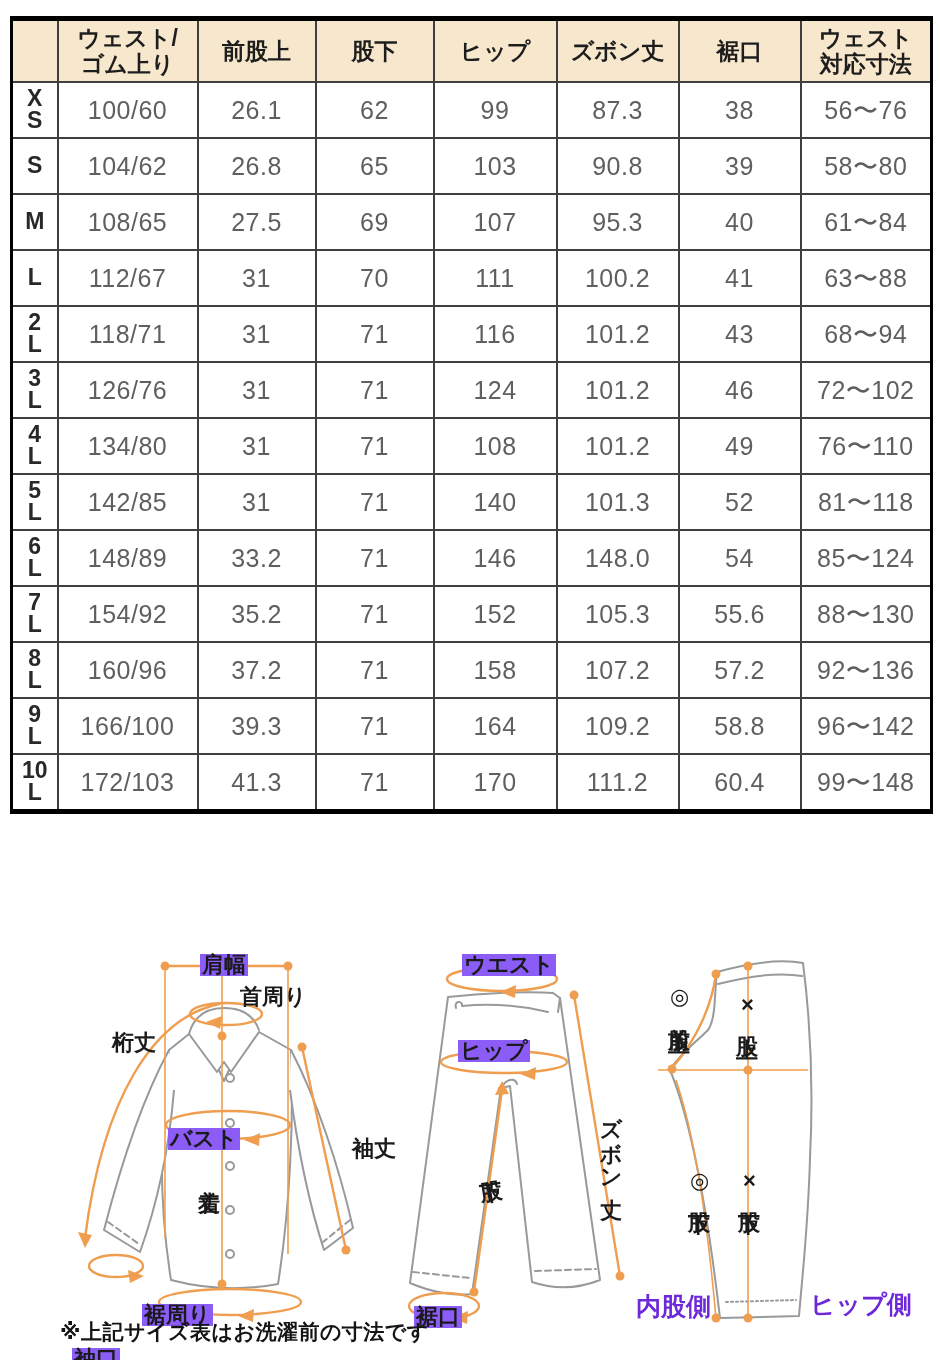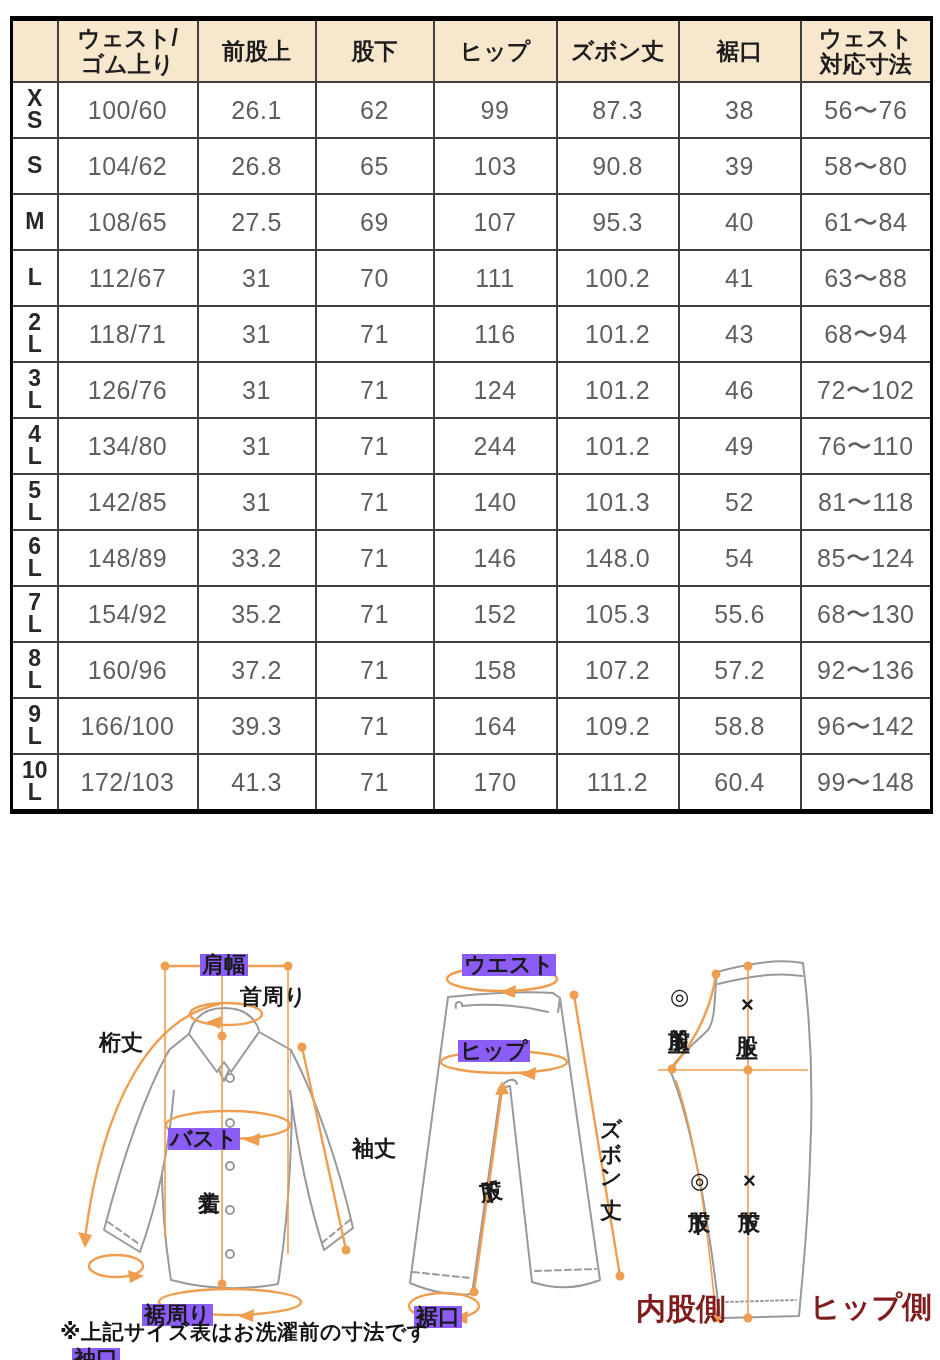--- a/index.html
+++ b/index.html
@@ -13,21 +13,21 @@
   table.size thead th{background:#f7e7cd;color:#1d1d1d;font-size:23px;font-weight:bold;
              height:60px;line-height:1.15;white-space:pre-line;}
   table.size tbody th{font-size:23px;font-weight:600;color:#282828;line-height:0.95;
              white-space:pre-line;height:54px;}
   table.size tbody td{font-size:25px;color:#5f5f5f;font-weight:normal;height:54px;letter-spacing:0.5px;}
   
   .fig{position:absolute;}
   .dlabel{position:absolute;font-weight:bold;color:#1a1a1a;font-size:22px;line-height:1;white-space:nowrap;}
   .onln{background:#8b5cf6;padding:0 2px;}
   .vlabel{writing-mode:vertical-rl;text-orientation:upright;letter-spacing:2px;}
-  .graylab{color:#7f1d1d;font-size:30px;}
+  .graylab{color:#6d28d9;font-size:25px;}
   .note{position:absolute;left:60px;top:1318px;font-size:21px;font-weight:bold;color:#141414;letter-spacing:0.5px;}
   svg .sk{stroke:#97999b;stroke-width:2;fill:none;stroke-linecap:round;stroke-linejoin:round;}
   svg .skf{stroke:#97999b;stroke-width:2;fill:#fff;stroke-linejoin:round;}
   svg .dash{stroke-dasharray:6 4;}
   svg .dot3{stroke-dasharray:2 3;}
   svg .or{stroke:#ef9e4f;stroke-width:2.4;fill:none;stroke-linecap:round;}
   svg .orthin{stroke:#ef9e4f;stroke-width:1.6;fill:none;}
   svg .odot{fill:#ef9e4f;stroke:none;}
 </style>
 </head>
@@ -123,21 +123,21 @@
           <td>101.2</td>
           <td>46</td>
           <td>72〜102</td>
         </tr>
         <tr>
           <th>4
 L</th>
           <td>134/80</td>
           <td>31</td>
           <td>71</td>
-          <td>244</td>
+          <td>108</td>
           <td>101.2</td>
           <td>49</td>
           <td>76〜110</td>
         </tr>
         <tr>
           <th>5
 L</th>
           <td>142/85</td>
           <td>31</td>
           <td>71</td>
@@ -159,21 +159,21 @@
         </tr>
         <tr>
           <th>7
 L</th>
           <td>154/92</td>
           <td>35.2</td>
           <td>71</td>
           <td>152</td>
           <td>105.3</td>
           <td>55.6</td>
-          <td>68〜130</td>
+          <td>88〜130</td>
         </tr>
         <tr>
           <th>8
 L</th>
           <td>160/96</td>
           <td>37.2</td>
           <td>71</td>
           <td>158</td>
           <td>107.2</td>
           <td>57.2</td>
@@ -278,21 +278,21 @@
     <circle class="odot" cx="98" cy="132" r="4.5"></circle>
     <path class="orthin" d="M98,26 V380"></path>
     <circle class="odot" cx="98" cy="28" r="4.5"></circle>
       <circle class="odot" cx="98" cy="380" r="4.5"></circle>
     <path class="orthin" d="M26,142 C44,196 56,270 66,380"></path>
     <circle class="odot" cx="66" cy="380" r="4.5"></circle>
   </svg>
 
   <div class="dlabel onln" style="left:200px;top:954px">肩幅</div>
   <div class="dlabel" style="left:240px;top:986px">首周り</div>
-  <div class="dlabel" style="left:99px;top:1032px">桁丈</div>
+  <div class="dlabel" style="left:112px;top:1032px">桁丈</div>
   <div class="dlabel onln" style="left:168px;top:1128px">バスト</div>
   <div class="dlabel" style="left:352px;top:1138px">袖丈</div>
   <div class="dlabel vlabel" style="left:198px;top:1172px">着丈</div>
   <div class="dlabel onln" style="left:72px;top:1348px">袖口</div>
   <div class="dlabel onln" style="left:142px;top:1304px">裾周り</div>
 
   <div class="dlabel onln" style="left:462px;top:954px">ウエスト</div>
   <div class="dlabel onln" style="left:458px;top:1040px">ヒップ</div>
   <div class="dlabel vlabel" style="left:600px;top:1100px">ズボン丈</div>
   <div class="dlabel vlabel" style="left:476px;top:1164px;transform:rotate(-9deg)">股下</div>

